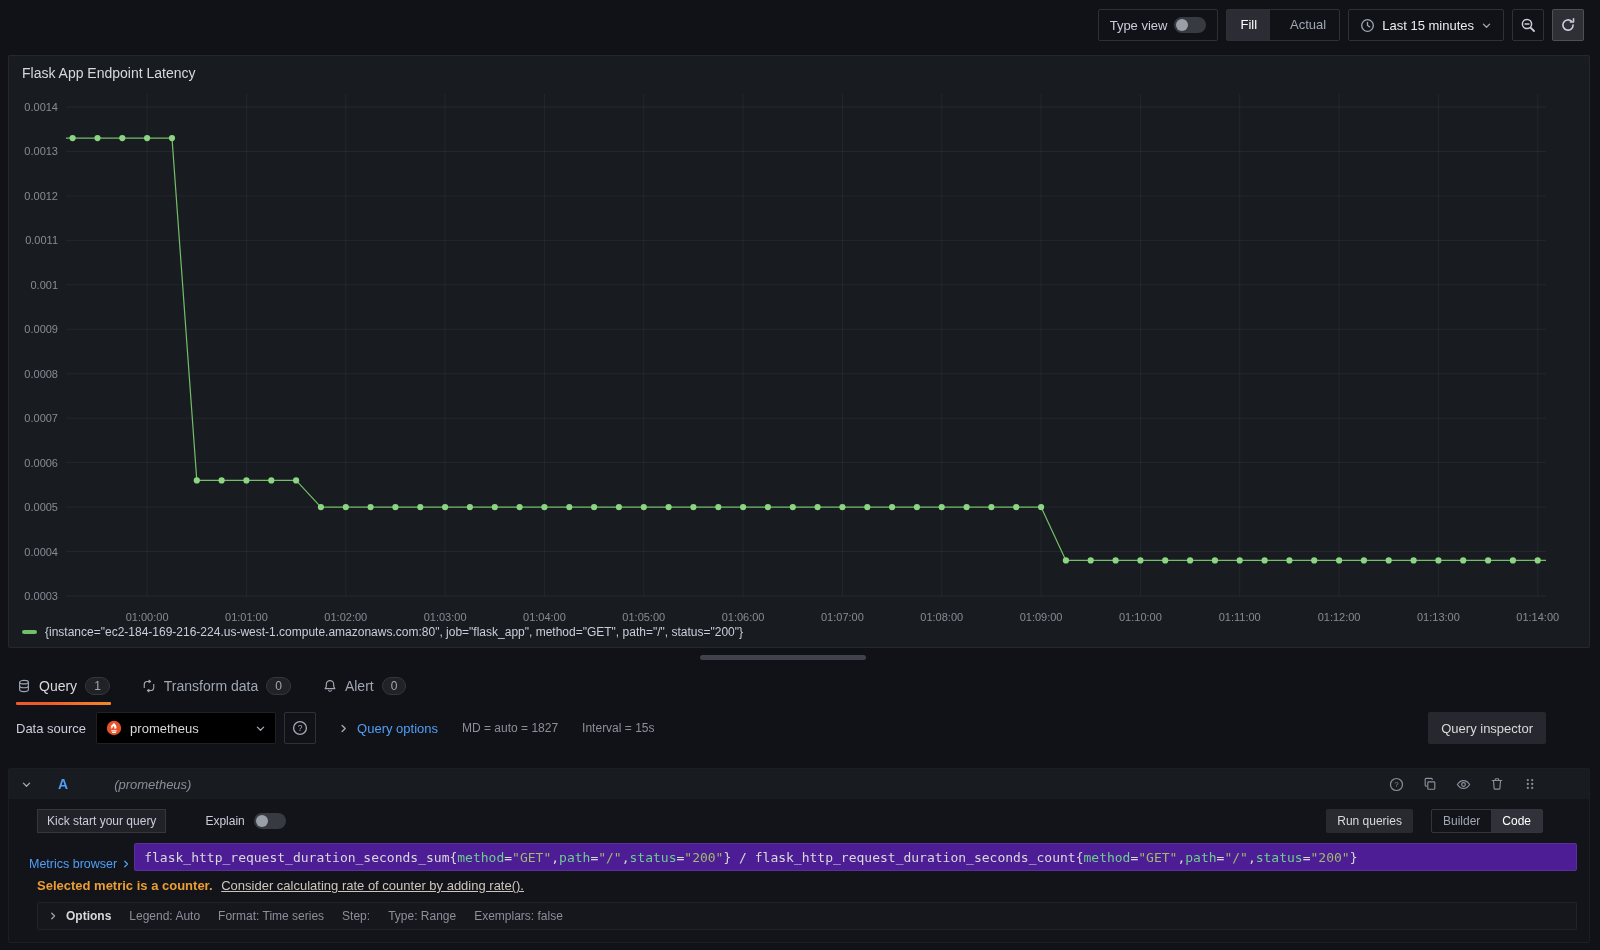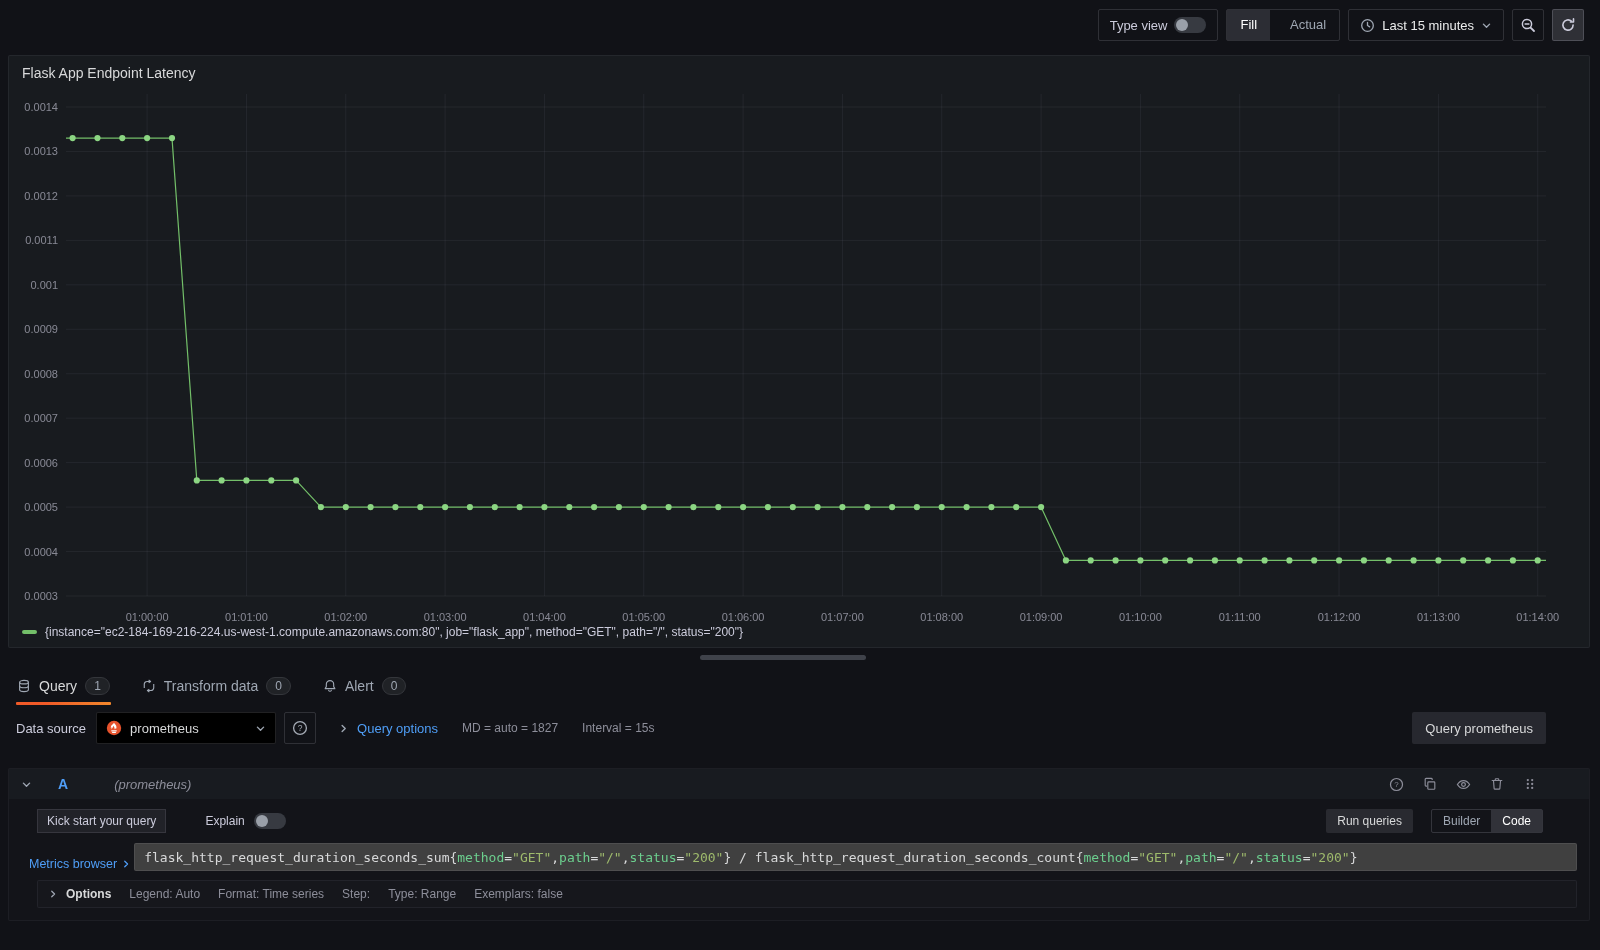--- a/index.html
+++ b/index.html
@@ -77,21 +77,21 @@
   .small-btn { font-size:12px; color:#ccccdc; background:rgba(204,204,220,0.08);
                border:1px solid rgba(204,204,220,0.12); border-radius:0; padding:4px 9px; cursor:pointer; }
   .explain-label { font-size:12px; color:#ccccdc; margin-left:39px; margin-right:9px; }
   .run-btn { margin-left:auto; font-size:12px; padding:5px 11px; }
   .bc-group { display:flex; margin-left:18px; border:1px solid rgba(204,204,220,0.18); border-radius:2px; overflow:hidden; }
   .bc-seg { font-size:12px; padding:4px 11px; color:#9fa7b3; cursor:pointer; }
   .bc-seg.active { background:rgba(204,204,220,0.17); color:#ffffff; font-weight:500; }
   .q-row3 { margin-top:10px; display:flex; align-items:flex-end; gap:3px; }
   .mb-label { color:#4f9ef7; font-size:12.5px; font-weight:500; display:flex; align-items:center; gap:4px;
               white-space:nowrap; cursor:pointer; padding-left:8px; }
-  .expr-input { flex:1; height:28px; background:#404040; border:1px solid rgba(204,204,220,0.10);
+  .expr-input { flex:1; height:28px; background:#4c1d95; border:1px solid rgba(204,204,220,0.10);
                 border-radius:2px; display:flex; align-items:center; padding:0 9px; white-space:pre;
                 font-family:"DejaVu Sans Mono","Liberation Mono",monospace; font-size:13px; overflow:hidden; cursor:text; }
   .tok-plain { color:#d8d9da; } .tok-label { color:#6ccf8e; } .tok-string { color:#9eba6c; }
   .q-row4 { margin:7px 0 0 16px; font-size:13px; }
   .warn-bold { color:#eb9e34; font-weight:700; }
   .warn-link { color:#ccc6bb; text-decoration:underline; margin-left:5px; cursor:pointer; }
   .q-row5 { margin:9px 0 0 16px; height:28px; display:flex; align-items:center; gap:8px; padding:0 10px;
             border:1px solid rgba(204,204,220,0.07); border-radius:2px; background:#16171c; }
   .opt-title { font-size:12px; font-weight:600; color:#d8d9da; margin-right:10px; }
   .opt-item { font-size:12px; color:#8d8e9a; margin-right:10px; }
@@ -334,21 +334,21 @@
     </span>
   </div>
   <span class="chev-gray">
     <svg width="11" height="11" viewBox="0 0 16 16">
         <path d="M6 3.5L10.5 8 6 12.5" fill="none" stroke="currentColor" stroke-width="2" stroke-linecap="round" stroke-linejoin="round"></path>
       </svg>
   </span>
   <span class="qopt">Query options</span>
   <span class="meta">MD = auto = 1827</span>
   <span class="meta">Interval = 15s</span>
-  <button class="btn inspector-btn">Query prometheus</button>
+  <button class="btn inspector-btn">Query inspector</button>
 </div>
 
 <div class="query-card">
   <div class="q-header">
     <span class="chev-s">
       <svg width="11" height="11" viewBox="0 0 16 16">
           <path d="M3.5 6l4.5 4.5L12.5 6" fill="none" stroke="currentColor" stroke-width="2" stroke-linecap="round" stroke-linejoin="round"></path>
         </svg>
     </span>
     <span class="q-ref">A</span>
@@ -413,20 +413,24 @@
         <span>Metrics browser</span>
         <span class="chev-s" style="color:#4f9ef7">
           <svg width="10" height="10" viewBox="0 0 16 16">
               <path d="M6 3.5L10.5 8 6 12.5" fill="none" stroke="currentColor" stroke-width="2" stroke-linecap="round" stroke-linejoin="round"></path>
             </svg>
         </span>
       </span>
       <div class="expr-input"><span class="tok-plain">flask_http_request_duration_seconds_sum{</span><span class="tok-label">method</span><span class="tok-plain">=</span><span class="tok-string">"GET"</span><span class="tok-plain">,</span><span class="tok-label">path</span><span class="tok-plain">=</span><span class="tok-string">"/"</span><span class="tok-plain">,</span><span class="tok-label">status</span><span class="tok-plain">=</span><span class="tok-string">"200"</span><span class="tok-plain">} / flask_http_request_duration_seconds_count{</span><span class="tok-label">method</span><span class="tok-plain">=</span><span class="tok-string">"GET"</span><span class="tok-plain">,</span><span class="tok-label">path</span><span class="tok-plain">=</span><span class="tok-string">"/"</span><span class="tok-plain">,</span><span class="tok-label">status</span><span class="tok-plain">=</span><span class="tok-string">"200"</span><span class="tok-plain">}</span></div>
     </div>
 
+    <div class="q-row4">
+      <span class="warn-bold">Selected metric is a counter.</span>
+      <span class="warn-link">Consider calculating rate of counter by adding rate().</span>
+    </div>
 
     <div class="q-row5">
       <span class="chev-s">
         <svg width="10" height="10" viewBox="0 0 16 16">
             <path d="M6 3.5L10.5 8 6 12.5" fill="none" stroke="currentColor" stroke-width="2" stroke-linecap="round" stroke-linejoin="round"></path>
           </svg>
       </span>
       <span class="opt-title">Options</span>
       <span class="opt-item">Legend: Auto</span>
       <span class="opt-item">Format: Time series</span>

